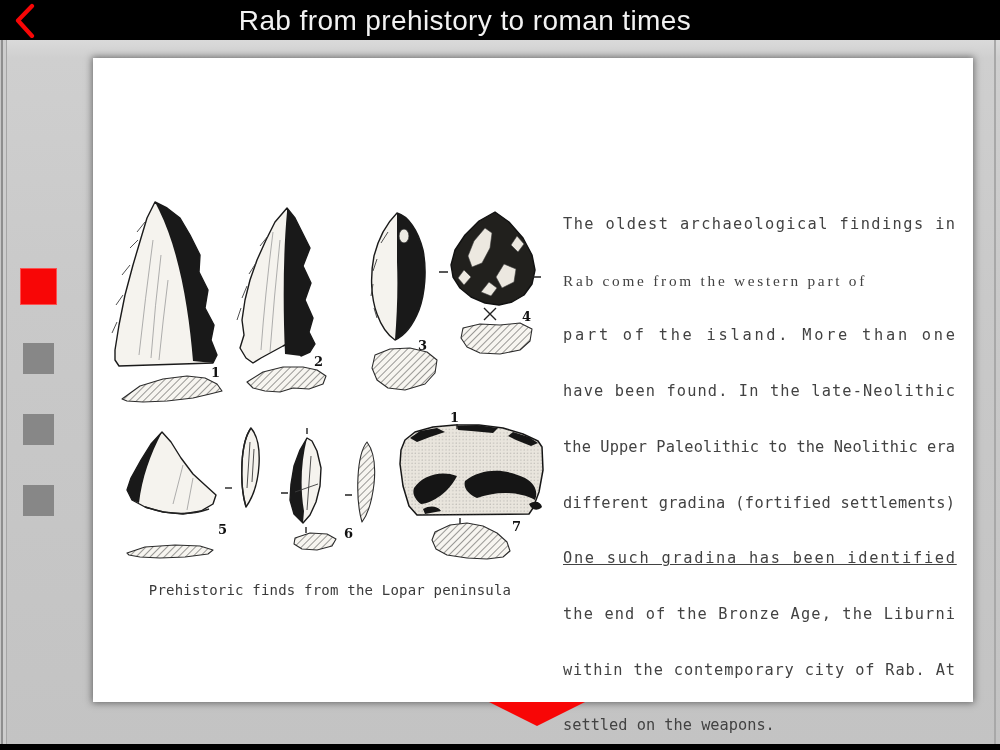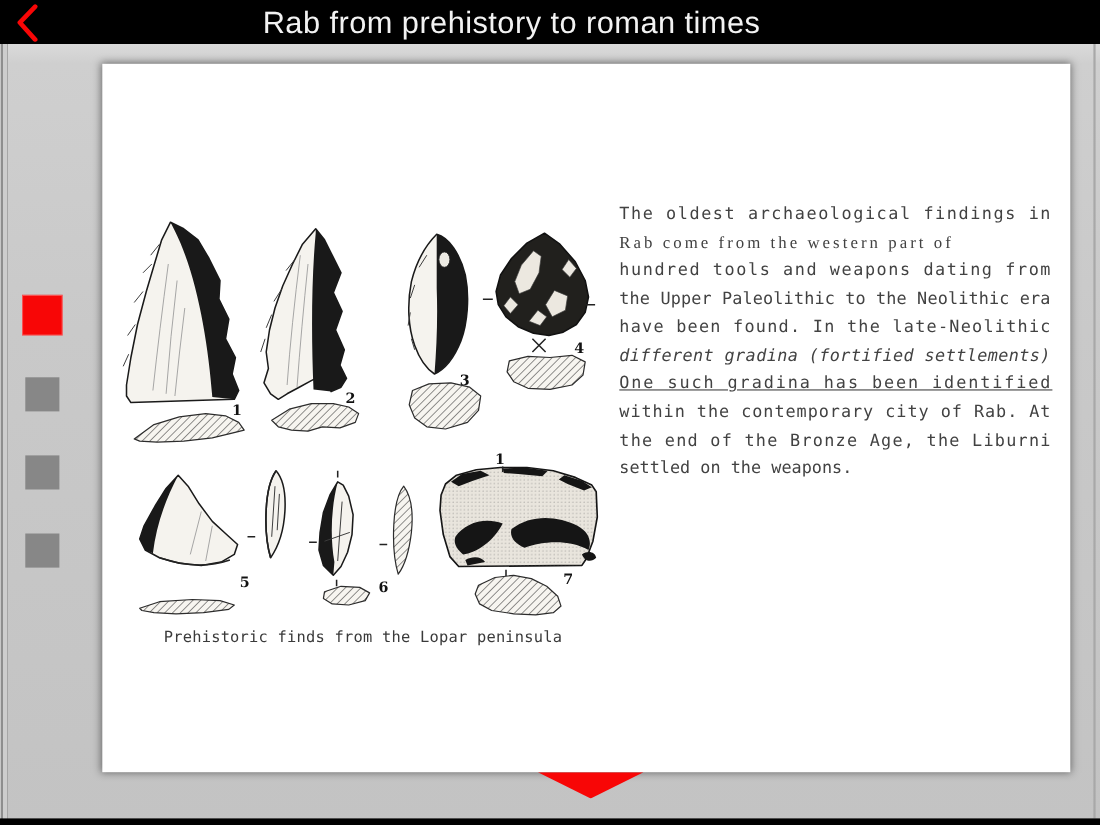--- a/index.html
+++ b/index.html
@@ -45,32 +45,32 @@
   .card {
     position: absolute; left: 93px; top: 58px; width: 880px; height: 644px;
     background: var(--card, #fff);
     box-shadow: 0 0 7px 1px rgba(25,25,25,.55);
   }
 
   
   .figure { position: absolute; left: 12px; top: 112px; width: 450px; }
   .figure svg { display: block; width: 450px; height: 400px; }
   .figcaption {
-    margin-top: 2px; text-align: center;
+    margin-top: 12px; text-align: center;
     font-family: "DejaVu Sans Mono", monospace; font-size: 14px;
     color: #3a3a3a; letter-spacing: .2px;
   }
 
   
   .textcol {
     position: absolute; left: 470px; top: 124px; width: 392px;
     font-family: "DejaVu Sans Mono", monospace;
     font-size: 15.3px; line-height: 25.7px; color: #424242;
   }
-  .jline { white-space: pre; }
+  .jline { white-space: pre; margin-top: 30px; }
 
   
   .next { position: absolute; left: 489px; top: 702px; cursor: pointer; }
 
   
   .flint   { fill: #f5f3ee; stroke: #1a1a1a; stroke-width: 1.4; stroke-linejoin: round; }
   .dark    { fill: #191919; stroke: none; }
   .darkfill{ fill: #21201d; stroke: #111; stroke-width: 1.4; stroke-linejoin: round; }
   .lite    { fill: #ece8e0; stroke: #3a3a3a; stroke-width: .6; }
   .hole    { fill: #eceae3; stroke: #222; stroke-width: .8; }
@@ -192,27 +192,27 @@
           <text class="fig-num" x="407" y="361">7</text>
           <path class="hatched" d="M330,362 L345,355 362,353 378,356 392,363 402,372 405,381 398,387 382,389 362,388 342,385 331,379 327,370 Z"></path>
         </g>
       </svg>
       <figcaption class="figcaption">Prehistoric finds from the Lopar peninsula</figcaption>
     </figure>
 
     <div class="textcol">
         <div class="jline" style="letter-spacing: 1.42318px;">The oldest archaeological findings in</div>
         <div class="jline" style="letter-spacing: 2.75244px; font-family: Liberation Serif, serif;">Rab come from the western part of</div>
-        <div class="jline" style="letter-spacing: 1.42318px;">hundred tools and weapons dating from</div>
+        <div class="jline" style="letter-spacing: 2.75244px;">part of the island. More than one</div>
+        <div class="jline" style="letter-spacing: 1.13598px;">have been found. In the late-Neolithic</div>
         <div class="jline" style="letter-spacing: 0.126524px;">the Upper Paleolithic to the Neolithic era</div>
-        <div class="jline" style="letter-spacing: 1.13598px;">have been found. In the late-Neolithic</div>
-        <div class="jline" style="letter-spacing: 0.360156px; font-style: italic;">different gradina (fortified settlements)</div>
+        <div class="jline" style="letter-spacing: 0.360156px;">different gradina (fortified settlements)</div>
         <div class="jline" style="letter-spacing: 1.72723px; text-decoration: underline;">One such gradina has been identified</div>
+        <div class="jline" style="letter-spacing: 1.13598px;">the end of the Bronze Age, the Liburni</div>
         <div class="jline" style="letter-spacing: 0.863898px;">within the contemporary city of Rab. At</div>
-        <div class="jline" style="letter-spacing: 1.13598px;">the end of the Bronze Age, the Liburni</div>
         <div class="jline">settled on the weapons.</div>
       </div>
   </section>
 
   <svg class="next" width="96" height="24" viewBox="0 0 96 24">
     <polygon points="0,0 96,0 48,24" fill="var(--accent,#f80606)"></polygon>
   </svg>
 
   <footer class="bottombar"></footer>
 </div>

